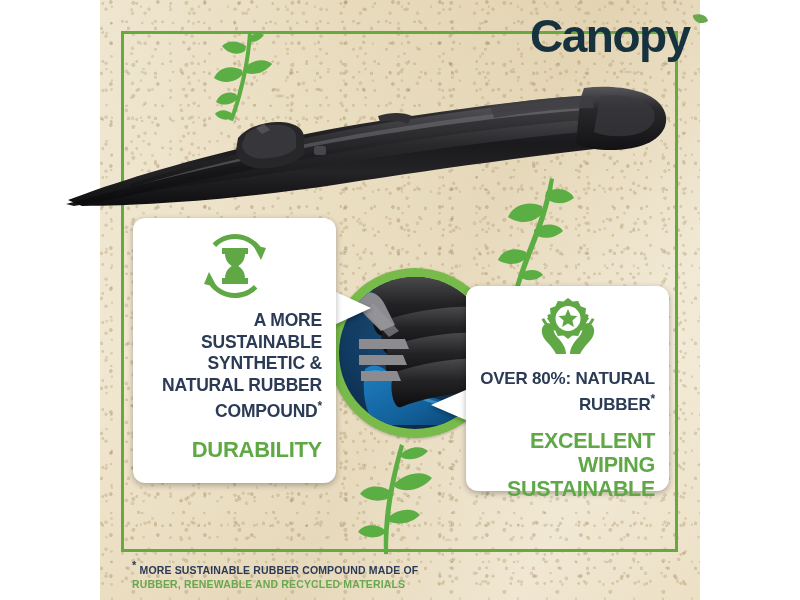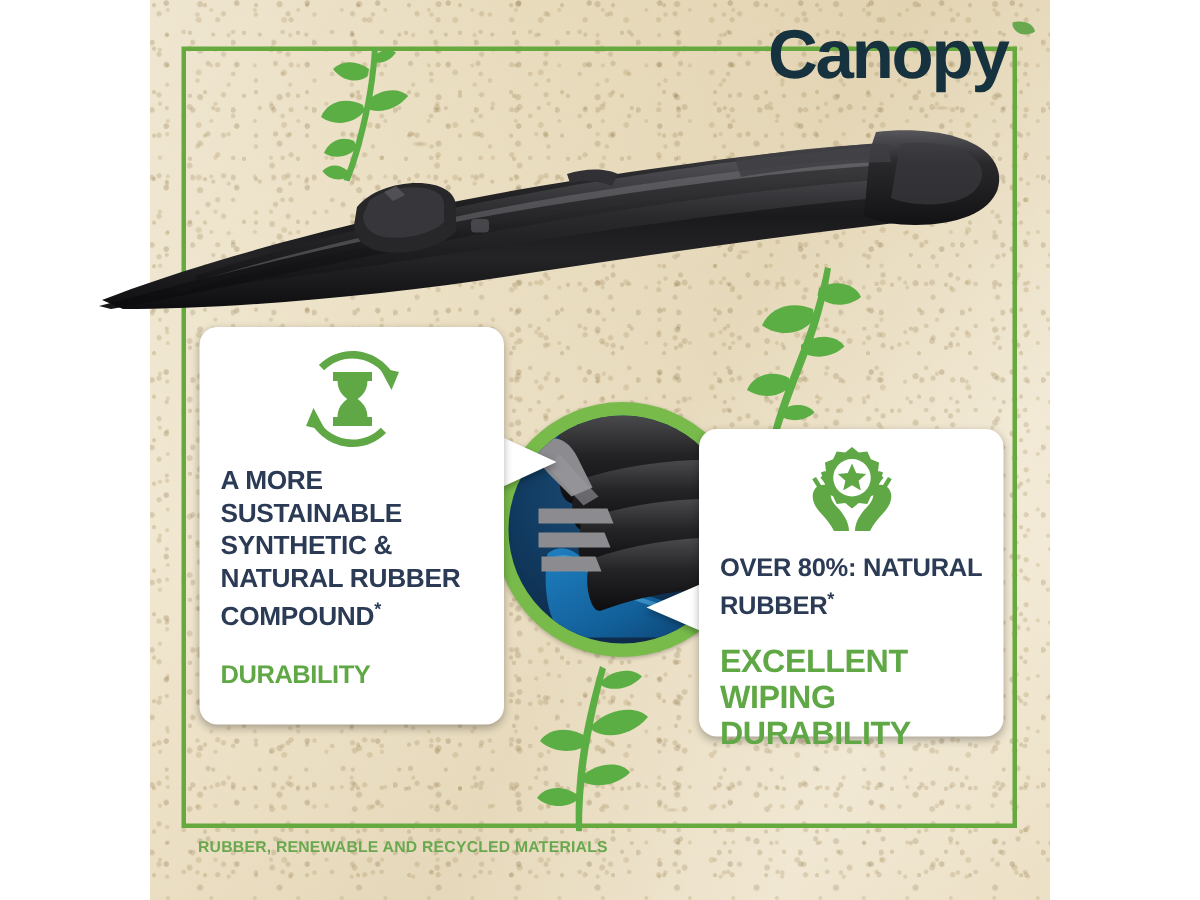--- a/index.html
+++ b/index.html
@@ -49,21 +49,21 @@
     pointer-events:none;
   }
 
   
   .frame{
     position:absolute;left:121px;top:31px;width:557px;height:521px;
     border:3px solid #66a93f;box-sizing:border-box;
   }
 
   
-  .logo{position:absolute;left:512px;top:12px;width:180px;height:54px;}
+  .logo{position:absolute;left:530px;top:12px;width:180px;height:54px;}
   .logo svg{display:block;}
 
   
   .blade{position:absolute;left:60px;top:72px;width:620px;height:135px;}
 
   
   .circle{
     position:absolute;left:330px;top:268px;width:170px;height:170px;
     border-radius:50%;
     background:#78bb4b;
@@ -73,20 +73,21 @@
   .circle .inner{
     position:absolute;left:9px;top:9px;width:152px;height:152px;border-radius:50%;
     background:radial-gradient(circle at 38% 36%, #1b4a72 0%, #113a60 40%, #0d2a49 75%, #0a2039 100%);
     overflow:hidden;
   }
 
   
   .card{
     position:absolute;background:#ffffff;border-radius:12px;
     box-shadow:0 2px 6px rgba(0,0,0,.30);
+    text-align:right;
   }
   .card-left{left:133px;top:218px;width:203px;height:265px;}
   .card-right{left:466px;top:286px;width:203px;height:205px;}
 
   
   .tail{position:absolute;width:0;height:0;}
   .tail-left{
     left:334px;top:291px;
     border-top:17px solid transparent;
     border-bottom:17px solid transparent;
@@ -106,21 +107,21 @@
   .card-right .card-icon{margin-top:10px;}
 
   .card-body{padding:0 14px;}
   .headline{
     color:#2b3a55;font-weight:bold;font-size:17.5px;line-height:21.5px;
     letter-spacing:-.2px;margin:0;
   }
   .card-left .headline{margin-top:8px;}
   .card-right .headline{margin-top:10px;font-size:17px;line-height:21px;}
   .subline{
-    color:#5fa845;font-weight:bold;font-size:17px;line-height:24.5px;
+    color:#5fa845;font-weight:bold;font-size:22px;line-height:24.5px;
     letter-spacing:-.3px;margin:0;
   }
   .card-left .subline{margin-top:16px;}
   .card-right .subline{margin-top:14px;font-size:21.5px;line-height:24px;}
   .ast{font-size:12px;vertical-align:super;}
 
   
   .footnote{position:absolute;left:132px;top:558px;width:420px;}
   .fn-line{font-size:10.5px;font-weight:bold;letter-spacing:.15px;line-height:14.5px;margin:0;}
   .fn-1{color:#2b3a55;}
@@ -297,21 +298,22 @@
         <path d="M16 22 L21 30 L18.5 31.5 L13.5 23.5 Z"></path>
         <path d="M22 18 L25 27 L22.3 28 L19.3 19 Z"></path>
 
         <path d="M56 28 C60 26 65 28 66 33 C67 38 64 43 60 47 C57 50 54 54 52 58 L42 58 C42 52 46 46 50 42 C53 39 55 35 54 32 Z"></path>
         <path d="M64 22 L59 30 L61.5 31.5 L66.5 23.5 Z"></path>
         <path d="M58 18 L55 27 L57.7 28 L60.7 19 Z"></path>
       </g>
     </svg>
     <div class="card-body">
       <p class="headline"><span>OVER 80%: NATURAL RUBBER</span><span class="ast">*</span></p>
-      <p class="subline">EXCELLENT WIPING DURABILITY</p>
+      <p class="subline">EXCELLENT WIPING SUSTAINABLE</p>
     </div>
   </div>
 
   <div class="footnote">
+    <p class="fn-line fn-1"><span class="fn-star">*</span> <span>MORE SUSTAINABLE RUBBER COMPOUND MADE OF</span></p>
     <p class="fn-line fn-2">RUBBER, RENEWABLE AND RECYCLED MATERIALS</p>
   </div>
 
 </div>
 
 </body></html>

